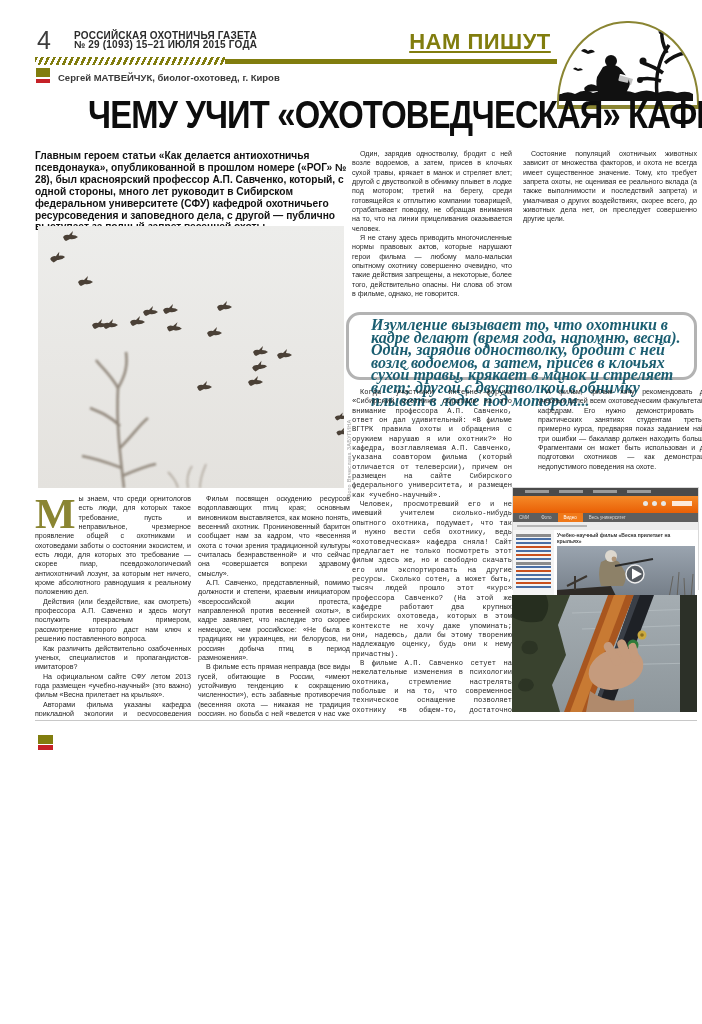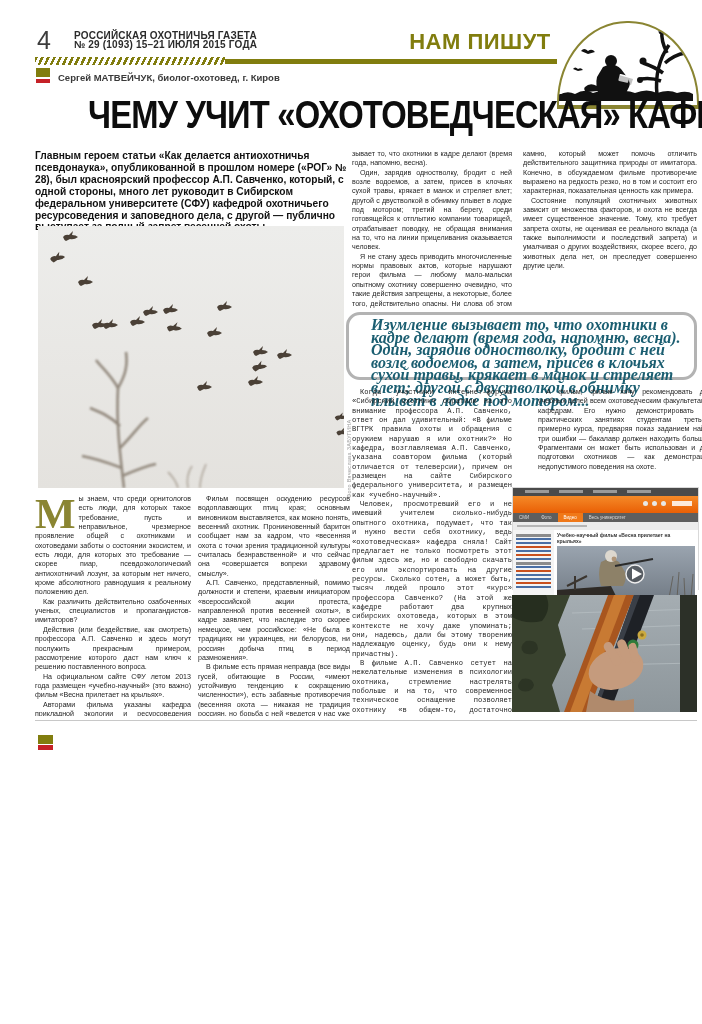--- a/index.html
+++ b/index.html
@@ -64,21 +64,21 @@
 </head>
 <body>
 
 <div id="page">
 
   <div class="abs pagenum" style="left:37px;top:26px;">4</div>
   <div class="abs papername" style="left:74px;top:31px;">
     <div>РОССИЙСКАЯ ОХОТНИЧЬЯ ГАЗЕТА</div>
     <div>№ 29 (1093) 15–21 ИЮЛЯ 2015 ГОДА</div>
   </div>
-  <div class="abs section-title" style="left:390px;top:29px;width:180px;text-align:center;">НАМ ПИШУТ</div>
+  <div class="abs section-title" style="left:390px;top:29px;width:180px;text-align:center;text-decoration:underline;">НАМ ПИШУТ</div>
 
   <div class="abs hatchbar" style="left:35px;top:57px;width:190px;"></div>
   <div class="abs solidbar" style="left:225px;top:58.5px;width:332px;"></div>
 
   <div class="abs dome" style="left:557px;top:21px;">
     <svg width="134" height="78" viewBox="0 0 134 78">
       <rect x="0" y="71" width="134" height="7" fill="#111"></rect>
       <path d="M0,72 q8,-5 16,-1 q10,-6 18,-1 q12,-5 22,0 q10,-4 20,0 q12,-5 22,0 q12,-4 20,0 q10,-3 16,1 l0,8 -134,0 z" fill="#111"></path>
       <path d="M98,72 C96,52 100,36 110,22 M104,50 C96,44 90,42 84,40 M106,40 C114,33 120,31 126,30 M102,58 C94,55 88,55 82,56 M108,30 C104,22 102,16 103,8" stroke="#111" stroke-width="3.5" fill="none"></path>
       <circle cx="84" cy="38" r="3.5" fill="#111"></circle>
@@ -150,26 +150,24 @@
         <use href="#duck" x="210" y="151"></use>
           <use href="#duck" x="159" y="156"></use>
         <use href="#duck" x="297" y="187" transform="scale(0.8) translate(74 47)"></use>
         <use href="#duck" x="298" y="202" transform="scale(0.8) translate(75 51)"></use>
       </g>
     </svg>
   </div>
   <div class="abs vcredit" style="left:346px;top:408px;height:90px;">Фото Вячеслава ЗАБУГИНА</div>
 
   <div class="abs col" style="left:352px;top:150px;width:160px;height:160px;">
-    <p>зывает то, что охотники в кадре делают (время года, напомню, весна).</p>
     <p class="ind">Один, зарядив одностволку, бродит с ней возле водоемов, а затем, присев в клочьях сухой травы, крякает в манок и стреляет влет; другой с двустволкой в обнимку плывет в лодке под мотором; третий на берегу, среди готовящейся к отплытию компании товарищей, отрабатывает поводку, не обращая внимания на то, что на линии прицеливания оказывается человек.</p>
     <p class="ind">Я не стану здесь приводить многочисленные нормы правовых актов, которые нарушают герои фильма — любому мало-мальски опытному охотнику совершенно очевидно, что такие действия запрещены, а некоторые, более того, действительно опасны. Ни слова об этом в фильме, однако, не говорится.</p>
   </div>
   <div class="abs col" style="left:523px;top:150px;width:174px;height:160px;">
-    <p>камню, который может помочь отличить действительного защитника природы от имитатора. Конечно, в обсуждаемом фильме противоречие выражено на редкость резко, но в том и состоит его характерная, показательная ценность как примера.</p>
     <p class="ind">Состояние популяций охотничьих животных зависит от множества факторов, и охота не всегда имеет существенное значение. Тому, кто требует запрета охоты, не оценивая ее реального вклада (а также выполнимости и последствий запрета) и умалчивая о других воздействиях, скорее всего, до животных дела нет, он преследует совершенно другие цели.</p>
   </div>
 
   <div class="abs quotebox" style="left:346px;top:312px;width:345px;height:62px;padding:0;">
     <div class="quotetext" style="padding:4px 10px 4px 22px;">Изумление вызывает то, что охотники в кадре делают (время года, напомню, весна). Один, зарядив одностволку, бродит с ней возле водоемов, а затем, присев в клочьях сухой травы, крякает в манок и стреляет влет; другой с двустволкой в обнимку плывет в лодке под мотором...</div>
   </div>
 
   <div class="abs col" style="left:352px;top:388px;width:160px;height:329px;font-family:Liberation Mono, monospace;">
     <p class="ind">Когда участники интернет-форума «Сибирский охотник» обратили на это внимание профессора А.П. Савченко, ответ он дал удивительный: «В фильме ВГТРК правила охоты и обращения с оружием нарушаю я или охотник?» Но кафедра, возглавляемая А.П. Савченко, указана соавтором фильма (который отличается от телеверсии), причем он размещен на сайте Сибирского федерального университета, и размещен как «учебно-научный».</p>
     <p class="ind">Человек, просмотревший его и не имевший учителем сколько-нибудь опытного охотника, подумает, что так и нужно вести себя охотнику, ведь «охотоведческая» кафедра сняла! Сайт предлагает не только посмотреть этот фильм здесь же, но и свободно скачать его или экспортировать на другие ресурсы. Сколько сотен, а может быть, тысяч людей прошло этот «курс» профессора Савченко? (На этой же кафедре работают два крупных сибирских охотоведа, которых в этом контексте не хочу даже упоминать; они, надеюсь, дали бы этому творению надлежащую оценку, будь они к нему причастны).</p>
@@ -277,22 +275,22 @@
         <rect x="108" y="44" width="9" height="24" rx="4.5" transform="rotate(-22 112 56)"></rect>
         <rect x="118" y="48" width="8" height="20" rx="4" transform="rotate(-14 122 58)"></rect>
       </g>
       <ellipse cx="96" cy="88" rx="26" ry="14" transform="rotate(-16 96 88)" fill="#b28а72" opacity=".0"></ellipse>
       <path d="M78,96 q18,14 44,8 l0,13 -48,0 z" fill="#b08a6c"></path>
     </svg>
   </div>
 
   <div class="abs col" style="left:35px;top:495px;width:156px;height:221px;">
     <p><span class="dropcap">М</span><span>ы знаем, что среди орнитологов есть люди, для которых такое требование, пусть и неправильное, чрезмерное проявление общей с охотниками и охотоведами заботы о состоянии экосистем, и есть люди, для которых это требование — скорее пиар, псевдоэкологический антиохотничий лозунг, за которым нет ничего, кроме абсолютного равнодушия к реальному положению дел.</span></p>
+    <p class="ind">Действия (или бездействие, как смотреть) профессора А.П. Савченко и здесь могут послужить прекрасным примером, рассмотрение которого даст нам ключ к решению поставленного вопроса.</p>
     <p class="ind">Как различить действительно озабоченных ученых, специалистов и пропагандистов-имитаторов?</p>
-    <p class="ind">Действия (или бездействие, как смотреть) профессора А.П. Савченко и здесь могут послужить прекрасным примером, рассмотрение которого даст нам ключ к решению поставленного вопроса.</p>
     <p class="ind">На официальном сайте СФУ летом 2013 года размещен «учебно-научный» (это важно) фильм «Весна прилетает на крыльях».</p>
     <p class="ind">Авторами фильма указаны кафедра прикладной экологии и ресурсоведения (прежнее наименование кафедры охотничьего ресурсоведения и заповедного дела) СФУ, а также Красноярская государственная телерадиокомпания.</p>
   </div>
   <div class="abs col" style="left:198px;top:495px;width:152px;height:221px;">
     <p class="ind">Фильм посвящен оскудению ресурсов водоплавающих птиц края; основным виновником выставляется, как можно понять, весенний охотник. Проникновенный баритон сообщает нам за кадром, что «весенняя охота с точки зрения традиционной культуры считалась безнравственной» и что сейчас она «совершается вопреки здравому смыслу».</p>
     <p class="ind">А.П. Савченко, представленный, помимо должности и степени, краевым инициатором «всероссийской акции протеста, направленной против весенней охоты», в кадре заявляет, что наследие это скорее немецкое, чем российское: «Не была в традициях ни украинцев, ни белорусов, ни россиян добыча птиц в период размножения».</p>
     <p class="ind">В фильме есть прямая неправда (все виды гусей, обитающие в России, «имеют устойчивую тенденцию к сокращению численности»), есть забавные противоречия (весенняя охота — никакая не традиция россиян, но борьба с ней «ведется у нас уже третье столетие»).</p>
 
   </div>
 

